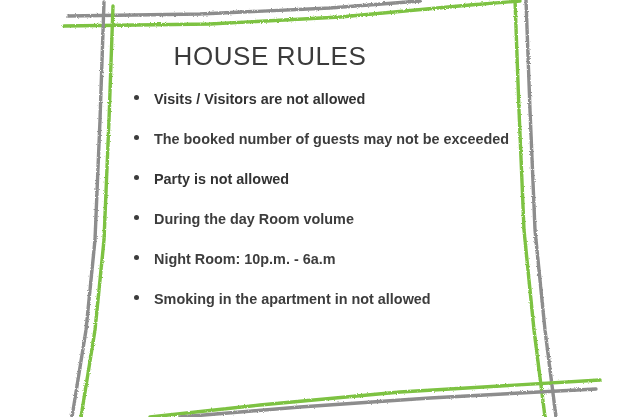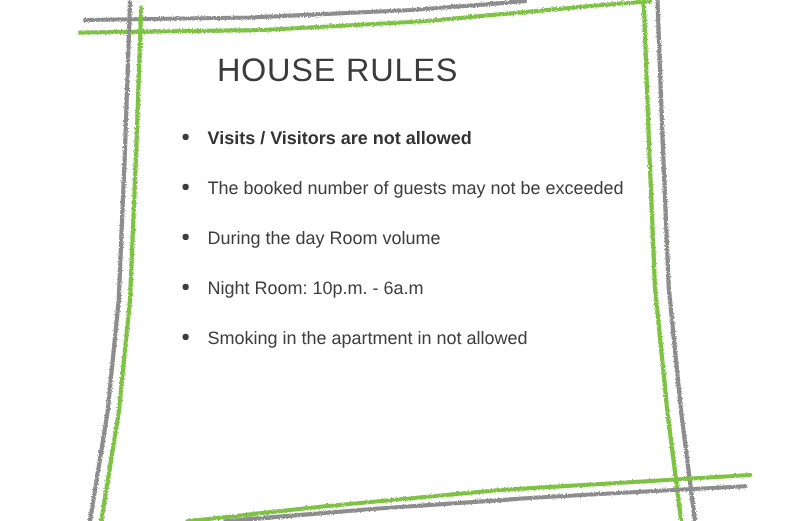--- a/index.html
+++ b/index.html
@@ -45,21 +45,21 @@
     letter-spacing: 0.6px;
     color: #3b3b3b;
     white-space: nowrap;
   }
   #rules-list {
     position: absolute;
     left: 132px;
     top: 88px;
     width: 470px;
     list-style: none;
-    margin: 12px;
+    margin: 0;
     padding: 0;
   }
   .rule-item {
     position: relative;
     height: 40px;
     line-height: 22px;
     padding-left: 22px;
     font-size: 14.4px;
     color: #3d3d3d;
     white-space: nowrap;
@@ -68,20 +68,21 @@
     position: absolute;
     left: 2px;
     top: 7px;
     width: 5px;
     height: 5px;
     border-radius: 50%;
     background: #3d3d3d;
   }
   .rule-text {
     display: inline-block;
+    font-weight: bold;
   }
   .rule-item.bold .rule-text {
     font-weight: 700;
     color: #333333;
   }
 </style>
 </head>
 <body>
 
 <div id="poster">
@@ -127,20 +128,24 @@
 
     <ul id="rules-list">
       <li class="rule-item bold">
         <span class="rule-bullet"></span>
         <span class="rule-text">Visits / Visitors are not allowed</span>
       </li>
       <li class="rule-item">
         <span class="rule-bullet"></span>
         <span class="rule-text">The booked number of guests may not be exceeded</span>
       </li>
+      <li class="rule-item bold">
+        <span class="rule-bullet"></span>
+        <span class="rule-text">Party is not allowed</span>
+      </li>
       <li class="rule-item">
         <span class="rule-bullet"></span>
         <span class="rule-text">During the day Room volume</span>
       </li>
       <li class="rule-item">
         <span class="rule-bullet"></span>
         <span class="rule-text">Night Room: 10p.m. - 6a.m</span>
       </li>
       <li class="rule-item">
         <span class="rule-bullet"></span>

